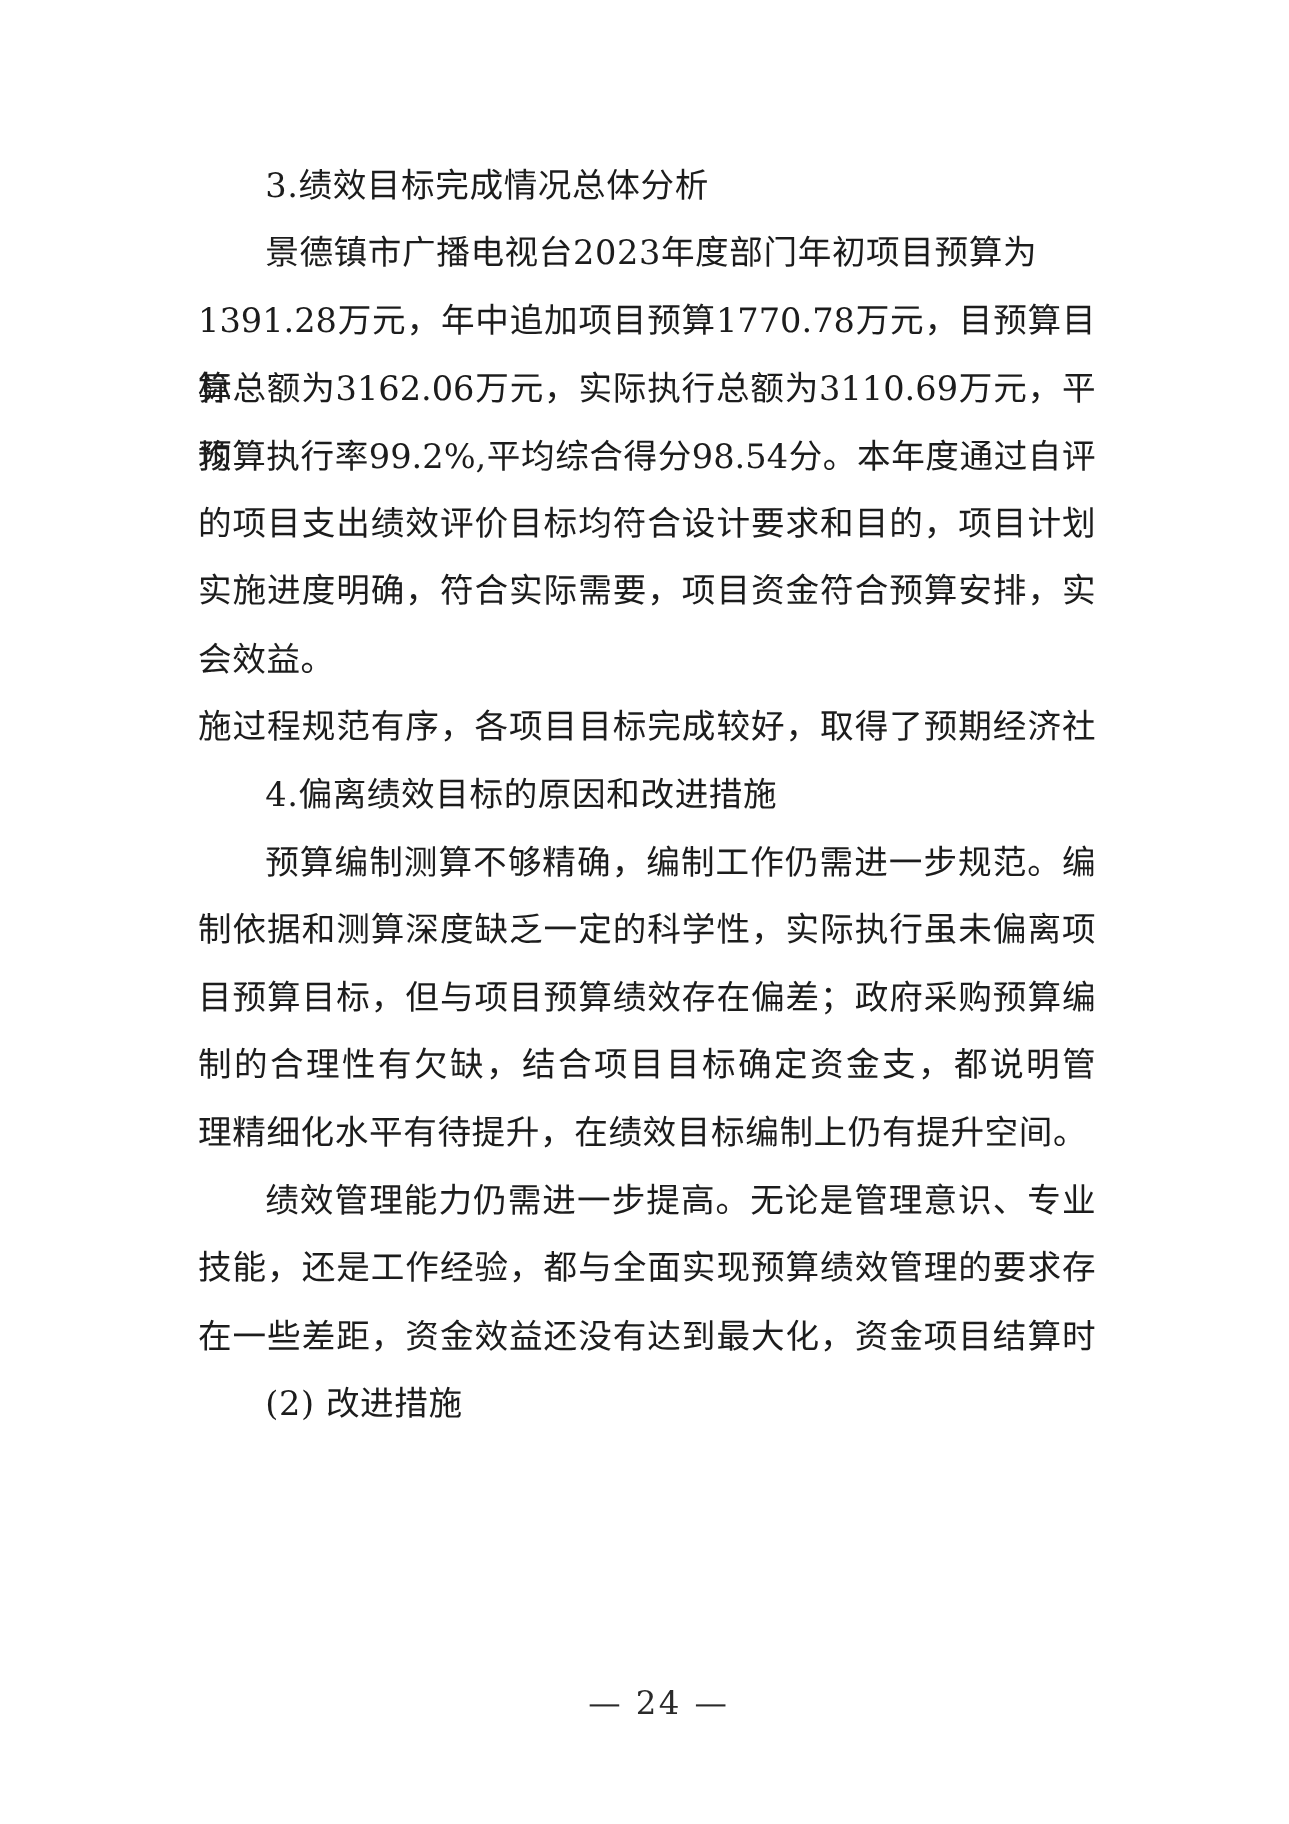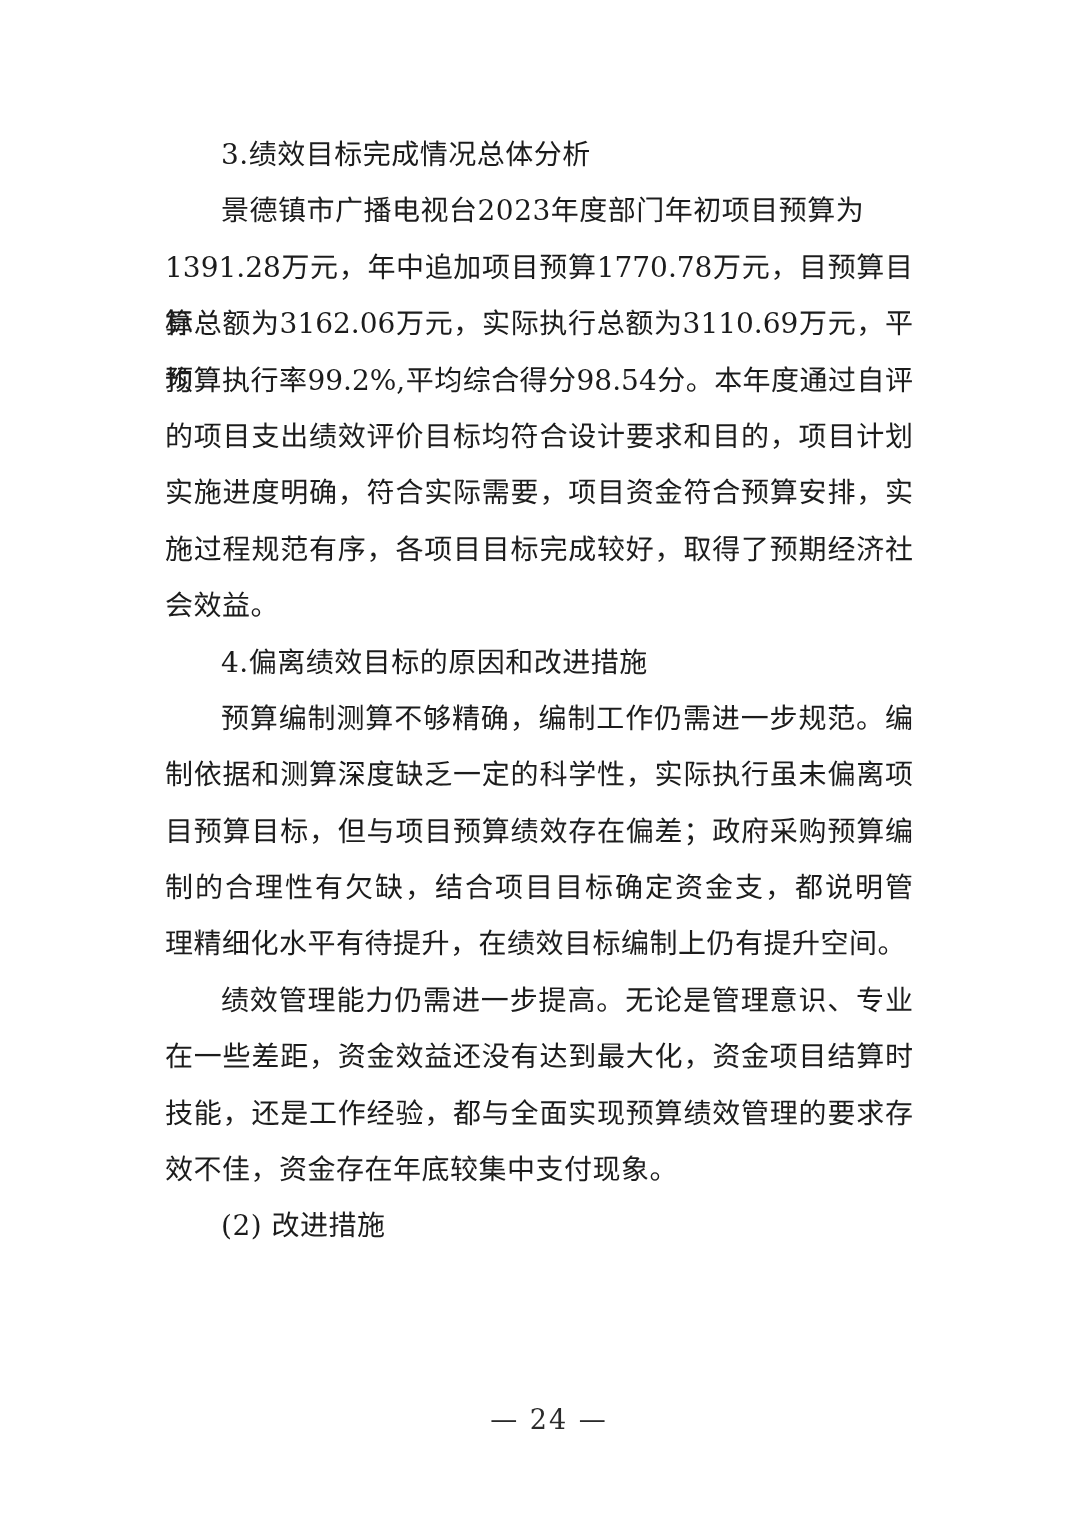--- a/index.html
+++ b/index.html
@@ -62,31 +62,30 @@
 
 <div class="page">
   <main class="doc-body" id="doc-body">
       <p class="line indent">3.绩效目标完成情况总体分析</p>
       <p class="line indent">景德镇市广播电视台2023年度部门年初项目预算为</p>
       <p class="line fill">1391.28万元，年中追加项目预算1770.78万元，目预算目标</p>
       <p class="line fill">算总额为3162.06万元，实际执行总额为3110.69万元，平均</p>
       <p class="line fill">预算执行率99.2%,平均综合得分98.54分。本年度通过自评</p>
       <p class="line fill">的项目支出绩效评价目标均符合设计要求和目的，项目计划</p>
       <p class="line fill">实施进度明确，符合实际需要，项目资金符合预算安排，实</p>
+      <p class="line">会效益。</p>
       <p class="line fill">施过程规范有序，各项目目标完成较好，取得了预期经济社</p>
-      <p class="line">会效益。</p>
       <p class="line indent">4.偏离绩效目标的原因和改进措施</p>
       <p class="line indent fill">预算编制测算不够精确，编制工作仍需进一步规范。编</p>
       <p class="line fill">制依据和测算深度缺乏一定的科学性，实际执行虽未偏离项</p>
       <p class="line fill">目预算目标，但与项目预算绩效存在偏差；政府采购预算编</p>
       <p class="line fill">制的合理性有欠缺，结合项目目标确定资金支，都说明管</p>
       <p class="line">理精细化水平有待提升，在绩效目标编制上仍有提升空间。</p>
       <p class="line indent fill">绩效管理能力仍需进一步提高。无论是管理意识、专业</p>
+      <p class="line fill">技能，还是工作经验，都与全面实现预算绩效管理的要求存</p>
       <p class="line fill">在一些差距，资金效益还没有达到最大化，资金项目结算时</p>
-      <p class="line fill">技能，还是工作经验，都与全面实现预算绩效管理的要求存</p>
-      <p class="line">效不佳，资金存在年底较集中支付现象。</p>
       <p class="line indent">(2) 改进措施</p>
     </main>
 
   <footer class="page-footer">
     <span class="page-number">— 24 —</span>
   </footer>
 </div>
 
 </body></html>

